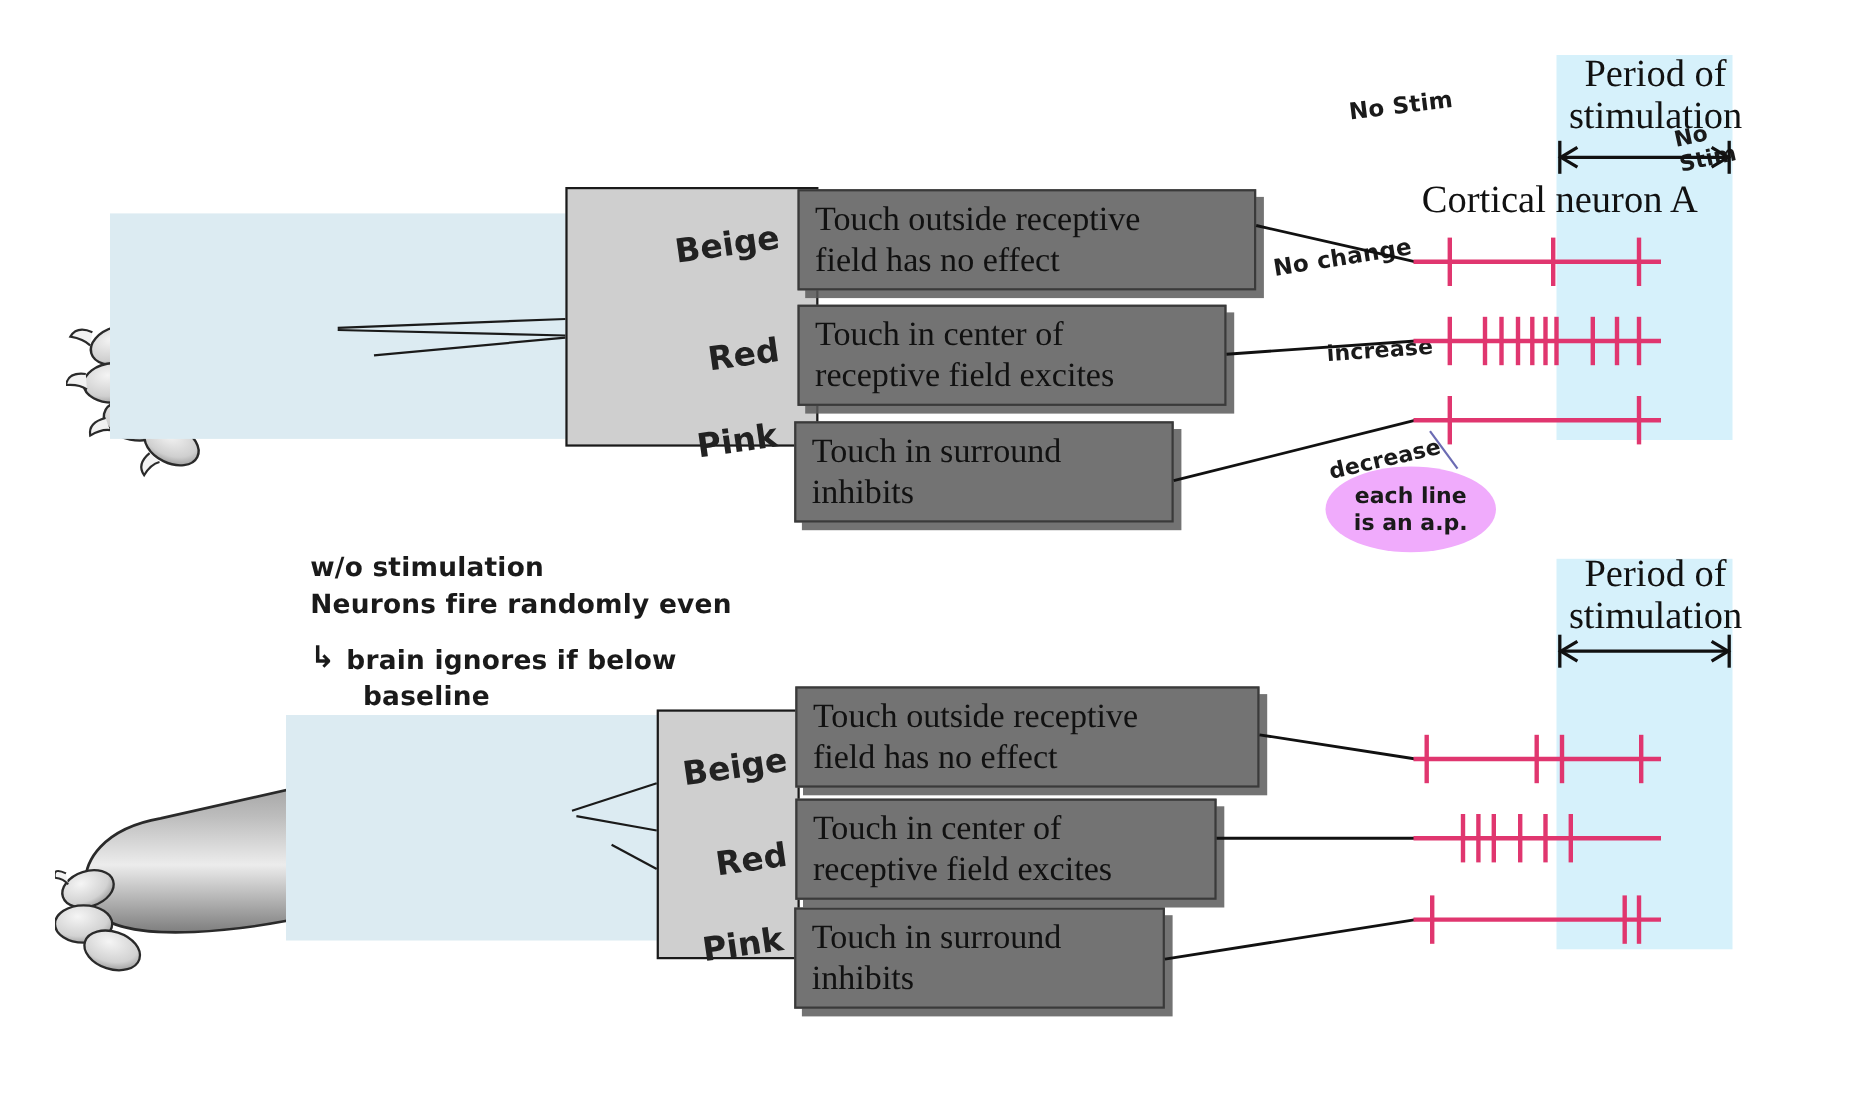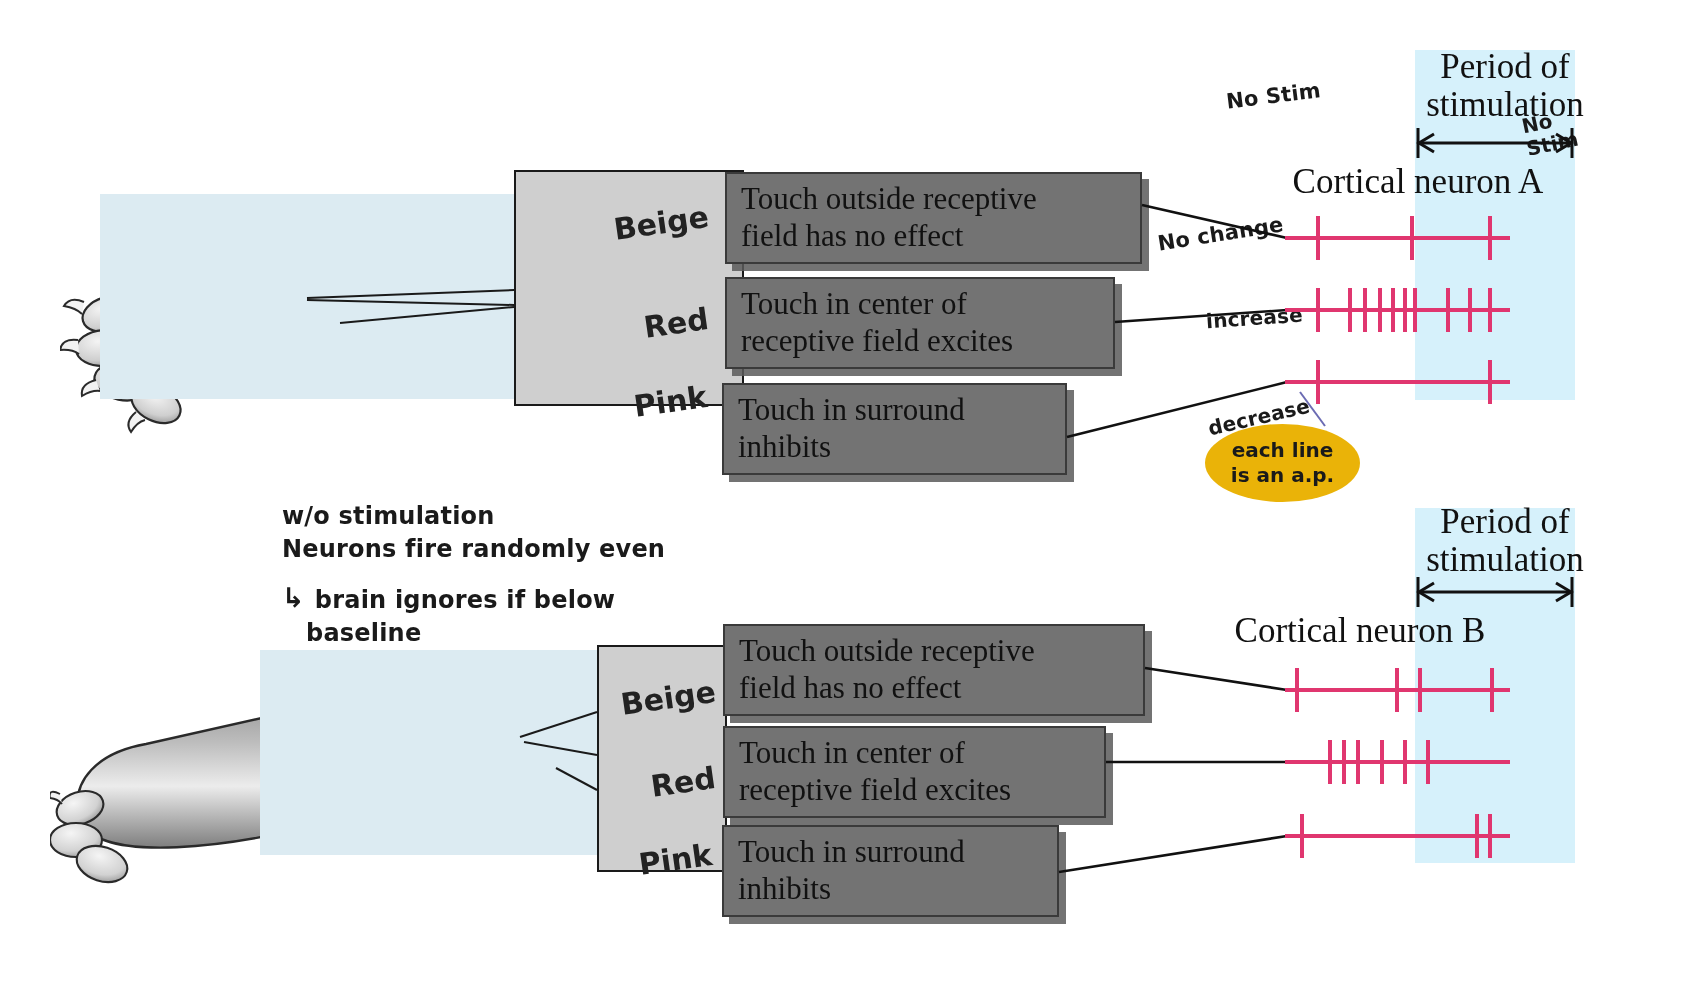--- a/index.html
+++ b/index.html
@@ -74,21 +74,21 @@
   
   .pawbox{position:absolute;}
   .pawbg{position:absolute;background:#dcebf2;}
 
   
   svg.overlay{position:absolute;left:0;top:0;width:1684px;height:1000px;pointer-events:none;}
 
   
   .purplenote{
     position:absolute;
-    background:#eab308;
+    background:#f0abfc;
     border-radius:50%;
     display:flex;align-items:center;justify-content:center;
     text-align:center;
   }
   .purplenote span{
     font-family:"DejaVu Sans", sans-serif;
     font-size:20px;font-weight:600;color:#1a1a1a;line-height:25px;
   }
 </style>
 </head>
@@ -208,40 +208,39 @@
   <div class="serif-label two-line abs" style="left:1385px;top:48px;width:240px;">
     <div>Period of</div>
     <div>stimulation</div>
   </div>
   <div class="serif-label abs" style="left:1263px;top:163px;width:310px;">Cortical neuron A</div>
 
   <div class="serif-label two-line abs" style="left:1385px;top:503px;width:240px;">
     <div>Period of</div>
     <div>stimulation</div>
   </div>
-  <div class="serif-label abs" style="left:1205px;top:612px;width:310px;">Cortical neuron B</div>
 
   <div class="hand abs" style="left:1226px;top:84px;font-size:21px;transform:rotate(-7deg);">No Stim</div>
   <div class="hand abs" style="left:1524px;top:110px;font-size:20px;line-height:23px;transform:rotate(-12deg);">
     <div>No</div>
     <div>Stim</div>
   </div>
 
   <div class="hand abs" style="left:1157px;top:222px;font-size:21px;transform:rotate(-9deg);">No change</div>
   <div class="hand abs" style="left:1206px;top:306px;font-size:20px;transform:rotate(-4deg);">increase</div>
   <div class="hand abs" style="left:1207px;top:405px;font-size:20px;transform:rotate(-13deg);">decrease</div>
 
   <div class="hand abs" style="left:282px;top:500px;font-size:24px;line-height:33px;">
     <div>w/o stimulation</div>
     <div>Neurons fire randomly even</div>
     <div style="display:flex;gap:10px;margin-top:18px;">
       <span style="font-size:27px;line-height:27px;">↳</span>
       <span>brain ignores if below</span>
     </div>
-    <div style="margin-left:24px;">baseline</div>
+    <div style="margin-left:48px;">baseline</div>
   </div>
 
   <div class="purplenote" style="left:1205px;top:424px;width:155px;height:78px;">
     <span>
       <span>each line</span><br>
       <span>is an a.p.</span>
     </span>
   </div>
 
   <svg class="overlay" viewBox="0 0 1684 1000">

